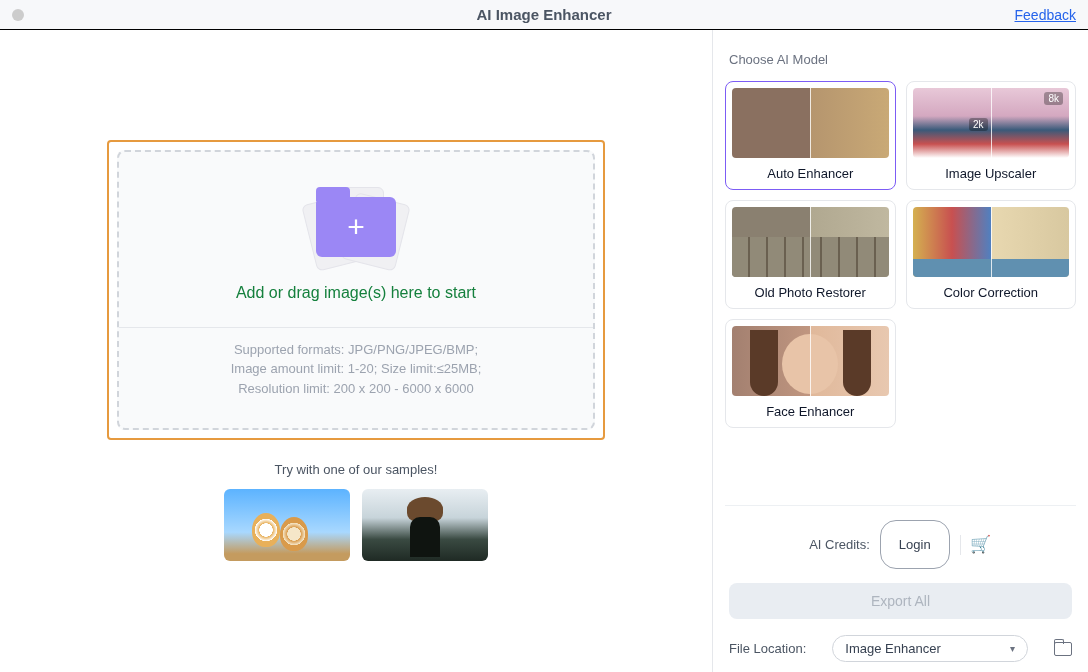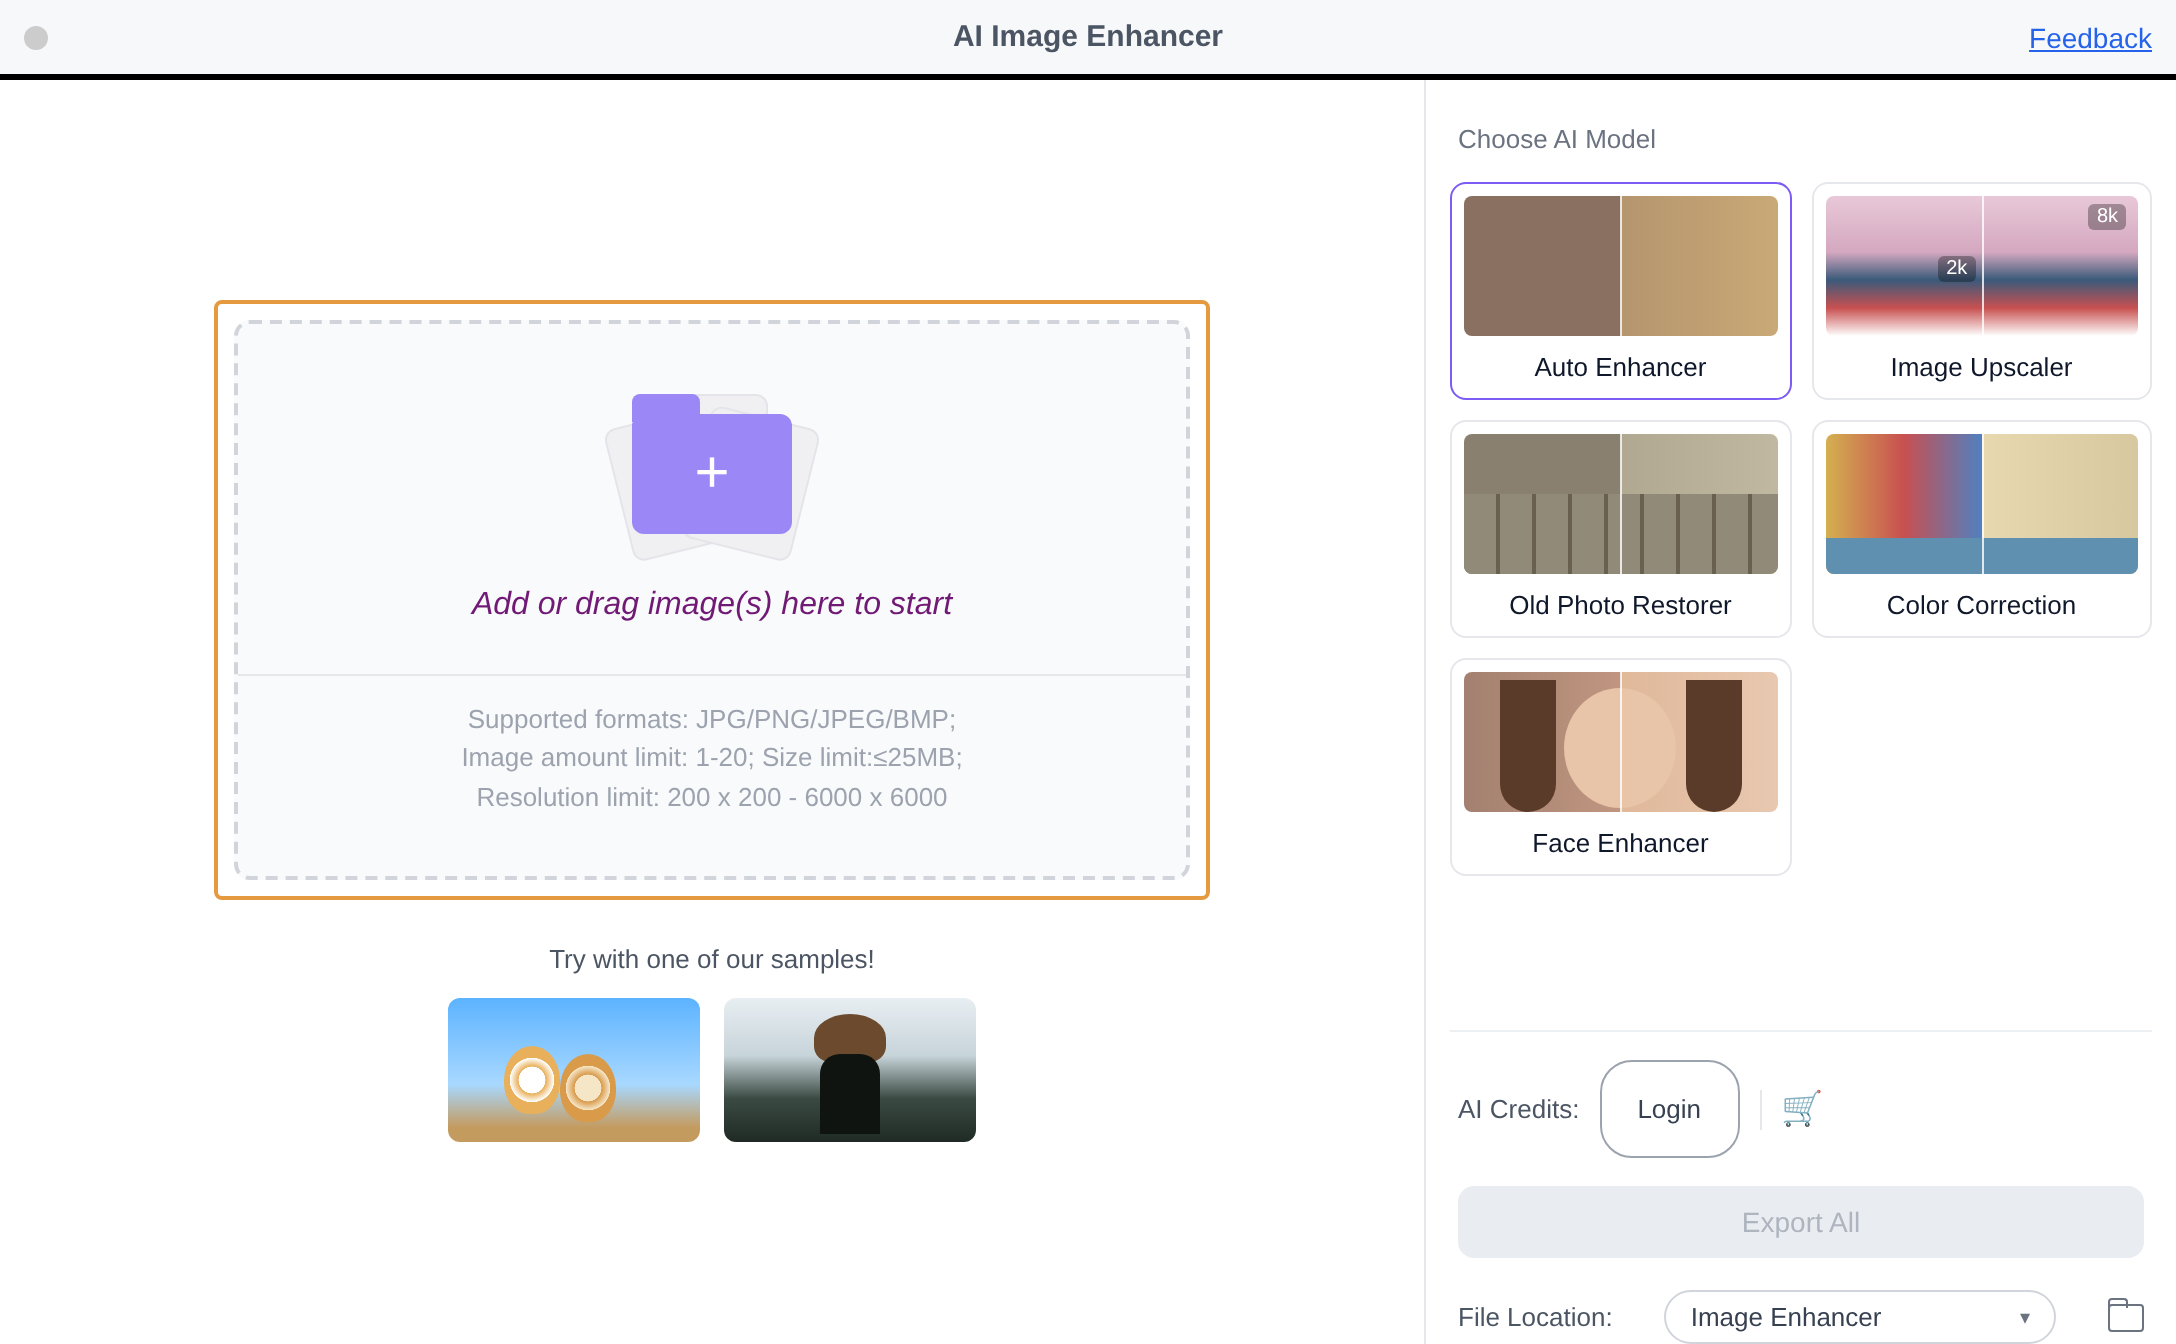--- a/index.html
+++ b/index.html
@@ -6,23 +6,23 @@
     body {
       font-family: -apple-system, BlinkMacSystemFont, "Segoe UI", Arial, sans-serif;
       background: #fff;
       width: 1088px;
       height: 672px;
       overflow: hidden;
       font-size: 14px;
       color: #333;
     }
     .titlebar {
-      height: 40px;
+      height: 30px;
       background: #f7f8fa;
-      border-bottom: 3px solid #000000;
+      border-bottom: 1px solid #000000;
       display: flex;
       align-items: center;
       position: relative;
       padding: 0 12px;
     }
     .titlebar-dot {
       width: 12px;
       height: 12px;
       border-radius: 50%;
       background: #ccc;
@@ -114,23 +114,22 @@
       border-radius:4px 4px 0 0;
     }
     .folder-plus {
       color:#fff;
       font-size: 30px;
       font-weight: 300;
       line-height:1;
     }
     .dropzone-text {
       font-size: 16px;
-      color: #701a75;
+      color: #15803d;
       margin-bottom: 19px;
-      font-style: italic;
     }
     .dropzone-divider {
       width: 100%;
       border-top: 1px solid #e5e7eb;
       margin: 6px 0 12px 0;
     }
     .dropzone-info {
       font-size: 13px;
       color: #9ca3af;
       text-align: center;
@@ -263,21 +262,21 @@
       padding-bottom: 2px;
     }
     .right-bottom {
       margin-top: auto;
       border-top: 1px solid #edf0f3;
       padding: 14px 4px 10px 4px;
     }
     .credits-row {
       display: flex;
       align-items: center;
-      justify-content: flex-start;
+      justify-content: center;
       gap: 10px;
       margin-bottom: 14px;
     }
     .credits-label {
       font-size: 13px;
       color: #4b5563;
     }
     .login-btn {
       border: 1px solid #9ca3af;
       border-radius: 16px;

